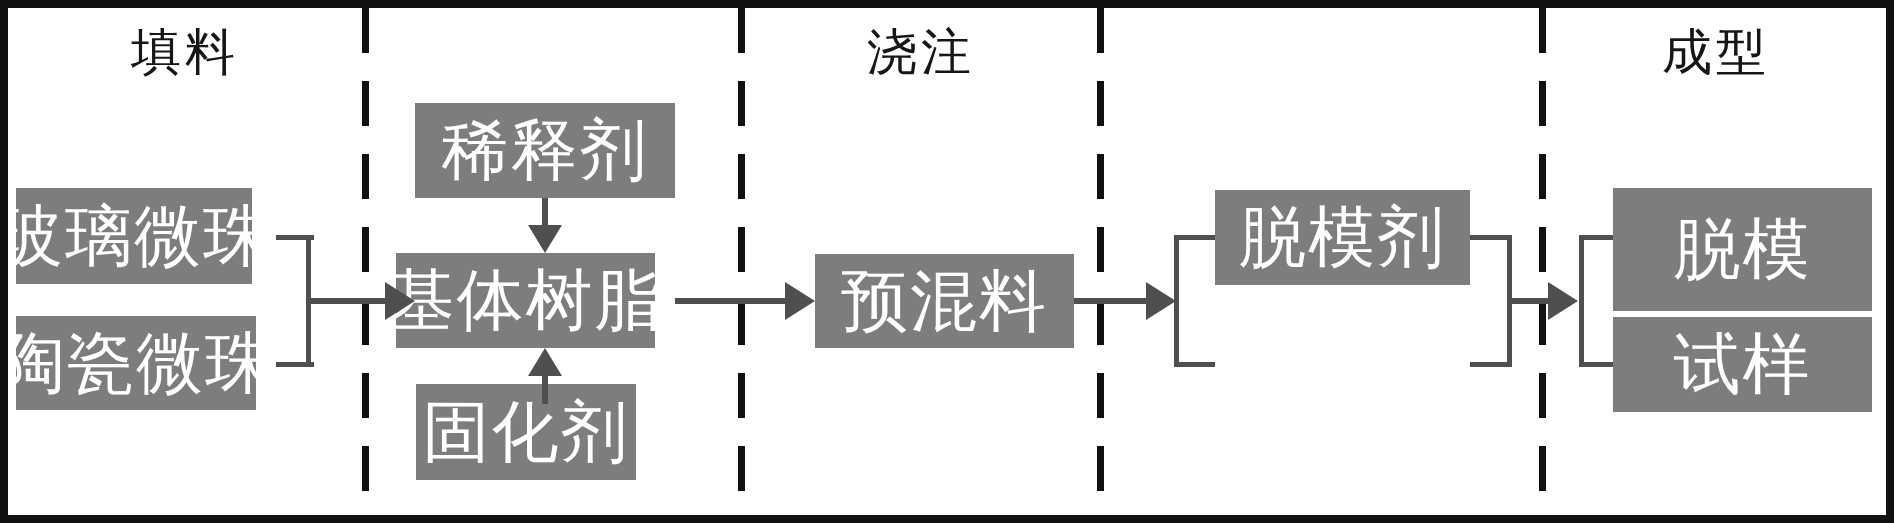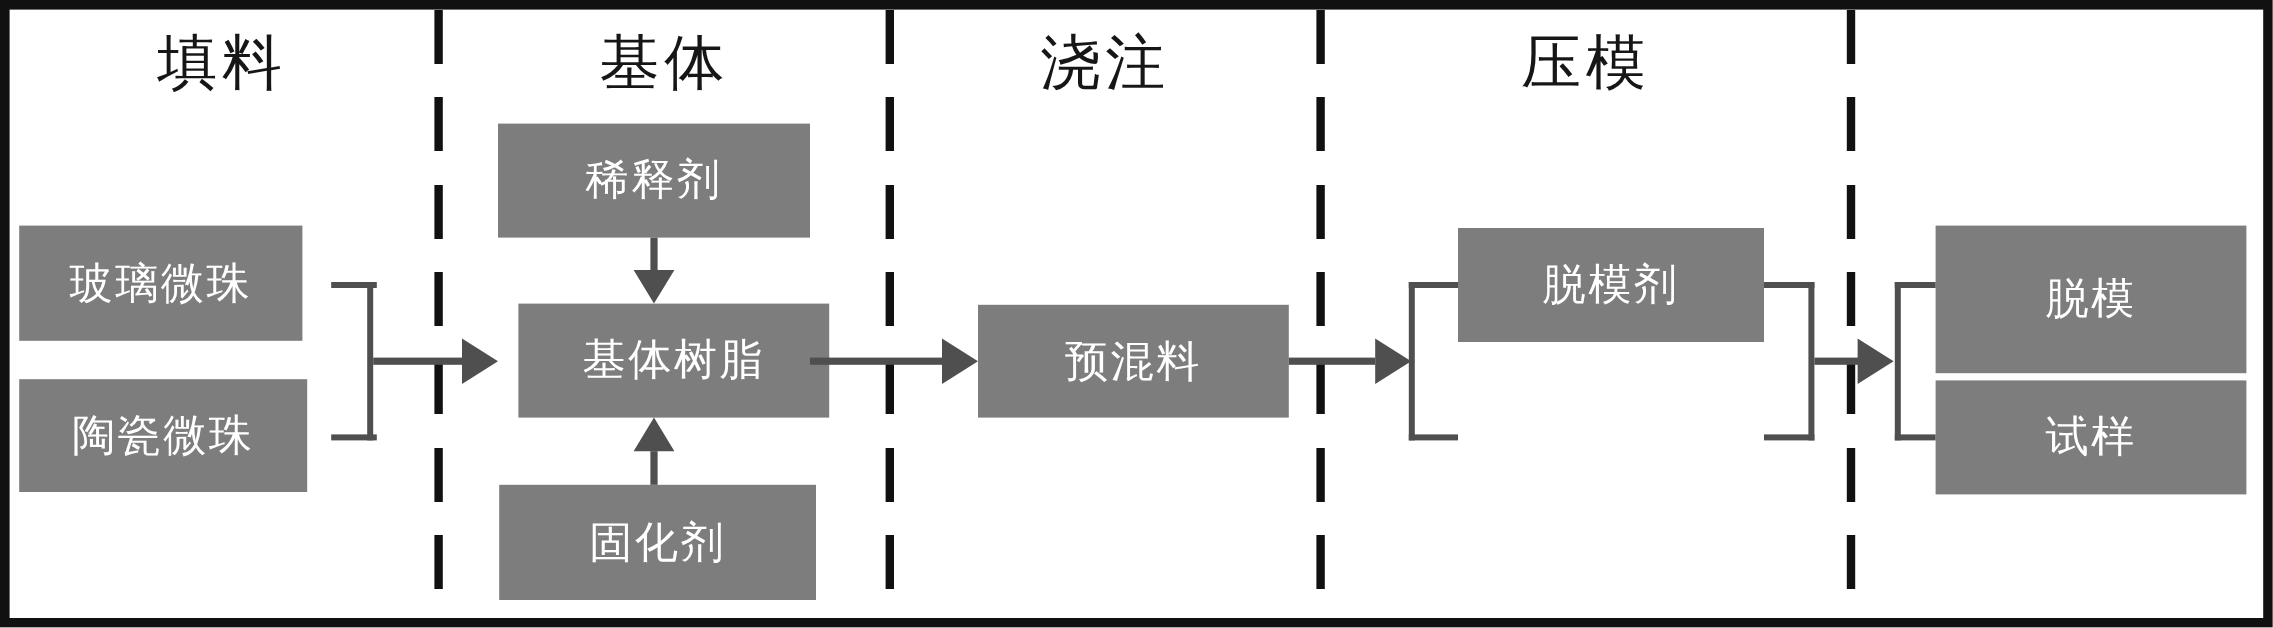--- a/index.html
+++ b/index.html
@@ -26,21 +26,21 @@
   }
   .stage-header{
     position:absolute;top:14px;height:60px;line-height:60px;
     text-align:center;font-size:50px;color:var(--header-text);
     letter-spacing:4px;white-space:nowrap;
   }
   .box{
     position:absolute;
     background:var(--box-fill);color:var(--box-text);
     display:flex;align-items:center;justify-content:center;
-    font-size:36px;letter-spacing:2px;white-space:nowrap;
+    font-size:67px;letter-spacing:2px;white-space:nowrap;
   }
   .cline{position:absolute;background:var(--connector);}
   .arr-right{position:absolute;width:0;height:0;
     border-top:19px solid transparent;border-bottom:19px solid transparent;
     border-left:30px solid var(--connector);}
   .arr-down{position:absolute;width:0;height:0;
     border-left:17px solid transparent;border-right:17px solid transparent;
     border-top:28px solid var(--connector);}
   .arr-up{position:absolute;width:0;height:0;
     border-left:17px solid transparent;border-right:17px solid transparent;
@@ -50,30 +50,29 @@
 <body>
 
 <div id="canvas">
 
   <div class="vdash" style="left:354px"></div>
   <div class="vdash" style="left:730px"></div>
   <div class="vdash" style="left:1089px"></div>
   <div class="vdash" style="left:1531px"></div>
 
   <div class="stage-header" style="left:0;width:354px">填料</div>
-  <div class="stage-header" style="left:361px;width:369px">基体</div>
   <div class="stage-header" style="left:737px;width:352px">浇注</div>
-  <div class="stage-header" style="left:1096px;width:435px">压模</div>
+  <div class="stage-header" style="left:1538px;width:340px">成型</div>
 
   <div class="box" style="left:8px;top:180px;width:236px;height:96px">玻璃微珠</div>
   <div class="box" style="left:8px;top:308px;width:240px;height:94px">陶瓷微珠</div>
 
   <div class="box" style="left:407px;top:95px;width:260px;height:95px">稀释剂</div>
-  <div class="box" style="left:424px;top:245px;width:259px;height:95px">基体树脂</div>
-  <div class="box" style="left:408px;top:396px;width:264px;height:96px">固化剂</div>
+  <div class="box" style="left:388px;top:245px;width:259px;height:95px">基体树脂</div>
+  <div class="box" style="left:408px;top:376px;width:220px;height:96px">固化剂</div>
 
   <div class="box" style="left:807px;top:246px;width:259px;height:94px">预混料</div>
 
   <div class="box" style="left:1207px;top:182px;width:255px;height:95px">脱模剂</div>
 
   <div class="box" style="left:1605px;top:180px;width:259px;height:123px">脱模</div>
   <div class="box" style="left:1605px;top:309px;width:259px;height:95px">试样</div>
 
   <div class="cline" style="left:268px;top:227px;width:38px;height:5px"></div>
   <div class="cline" style="left:268px;top:354px;width:38px;height:5px"></div>

